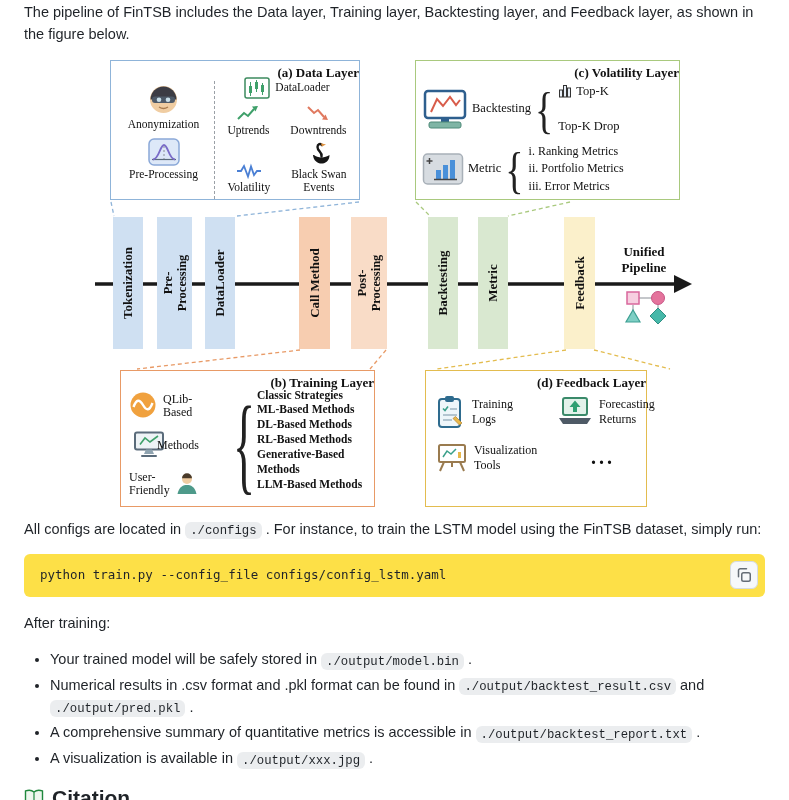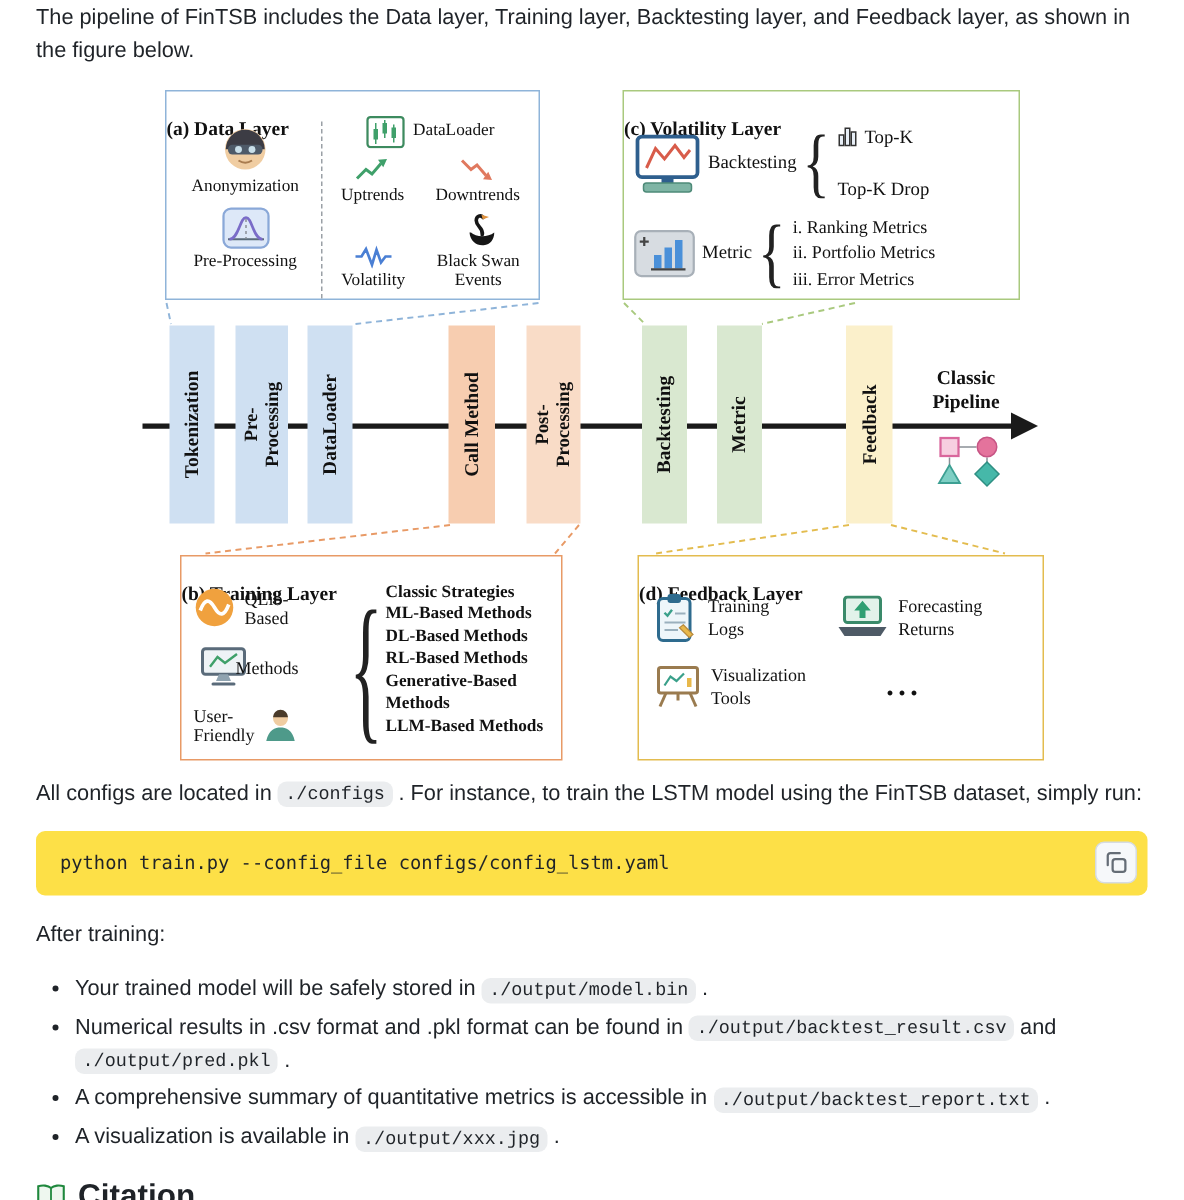--- a/index.html
+++ b/index.html
@@ -30,25 +30,25 @@
   .bullets { margin:0 0 16px; padding-left:26px; }
   .bullets li { margin:4px 0; line-height:1.5; }
 
   .citation { display:flex; align-items:center; gap:8px; font-size:21px; font-weight:700; margin:14px 0 0; }
 
   
   .figure { position:relative; width:789px; height:455px; margin:4px 0 0 -24px; font-family:"Liberation Serif", serif; color:#111; }
   .fig-svg { position:absolute; left:0; top:0; }
 
   .layer { position:absolute; background:#fff; }
-  .layer-title { text-align:left; font-weight:700; font-size:13px; padding-top:17px; }
+  .layer-title { text-align:right; font-weight:700; font-size:13px; padding-top:4px; }
   .layer-a { left:110px; top:6px;   width:250px; height:140px; border:1.5px solid #8fb4d9; }
   .layer-c { left:415px; top:6px;   width:265px; height:140px; border:1.5px solid #a9c97e; }
   .layer-b { left:120px; top:316px; width:255px; height:137px; border:1.5px solid #e89a66; }
-  .layer-d { left:425px; top:316px; width:271px; height:137px; border:1.5px solid #e3bc4f; }
+  .layer-d { left:425px; top:316px; width:222px; height:137px; border:1.5px solid #e3bc4f; }
 
   .lab { font-size:11.5px; text-align:center; line-height:1.15; }
   .pre { white-space:pre-line; }
   .icon { display:inline-flex; flex:none; }
 
   
   .a-left { position:absolute; left:2px; top:20px; width:102px; height:118px; display:flex; flex-direction:column; align-items:center; border-right:1px dashed #9aa0a6; padding-top:2px; }
   .a-left .lab { margin:2px 0 7px; }
   .a-right { position:absolute; left:106px; top:16px; width:140px; }
   .a-row1 { display:flex; align-items:center; justify-content:center; gap:5px; }
@@ -275,21 +275,21 @@
     <div class="stage" style="left: 428px; width: 30px; background: rgb(217, 232, 208);">
         <div class="vlabel">Backtesting</div>
       </div>
     <div class="stage" style="left: 478px; width: 30px; background: rgb(217, 232, 208);">
         <div class="vlabel">Metric</div>
       </div>
     <div class="stage" style="left: 564px; width: 31px; background: rgb(251, 240, 203);">
         <div class="vlabel">Feedback</div>
       </div>
 
-    <div class="unified">Classic
+    <div class="unified">Unified
 Pipeline</div>
 
     <div class="layer layer-b">
       <div class="layer-title">(b) Training Layer</div>
       <div class="b-left">
         <span class="icon b-abs" style="left:0;top:0">
           <svg width="28" height="28" viewBox="0 0 28 28">
             <circle cx="14" cy="14" r="12.5" fill="#f0a13e"></circle>
             <path d="M4.5,16 C7.5,8 10.5,8 14,14 C17.5,20 20.5,20 23.5,12" fill="none" stroke="#fff" stroke-width="2.4"></path>
           </svg>

